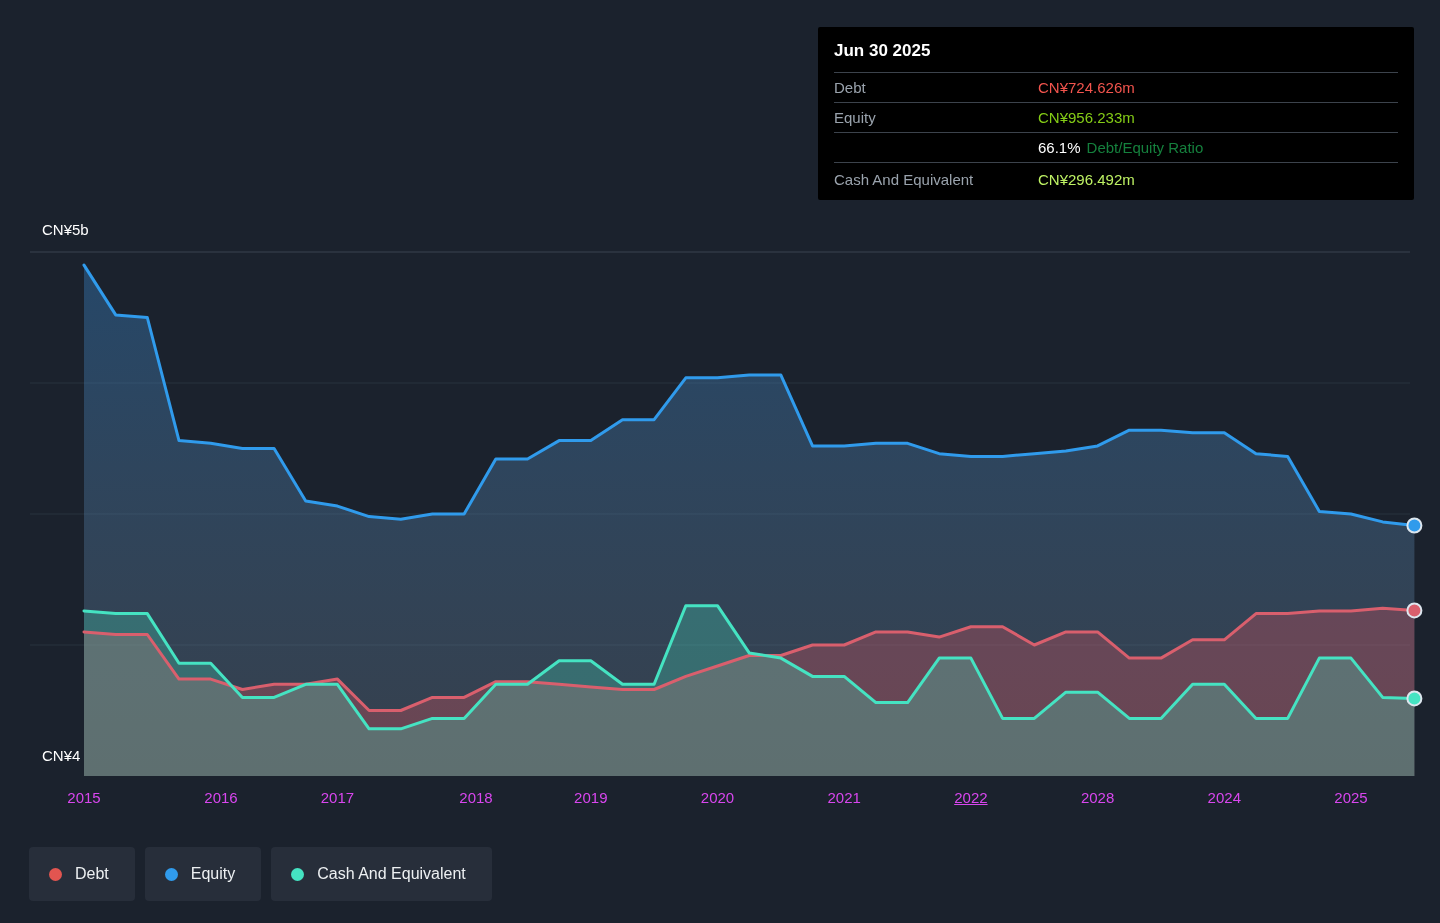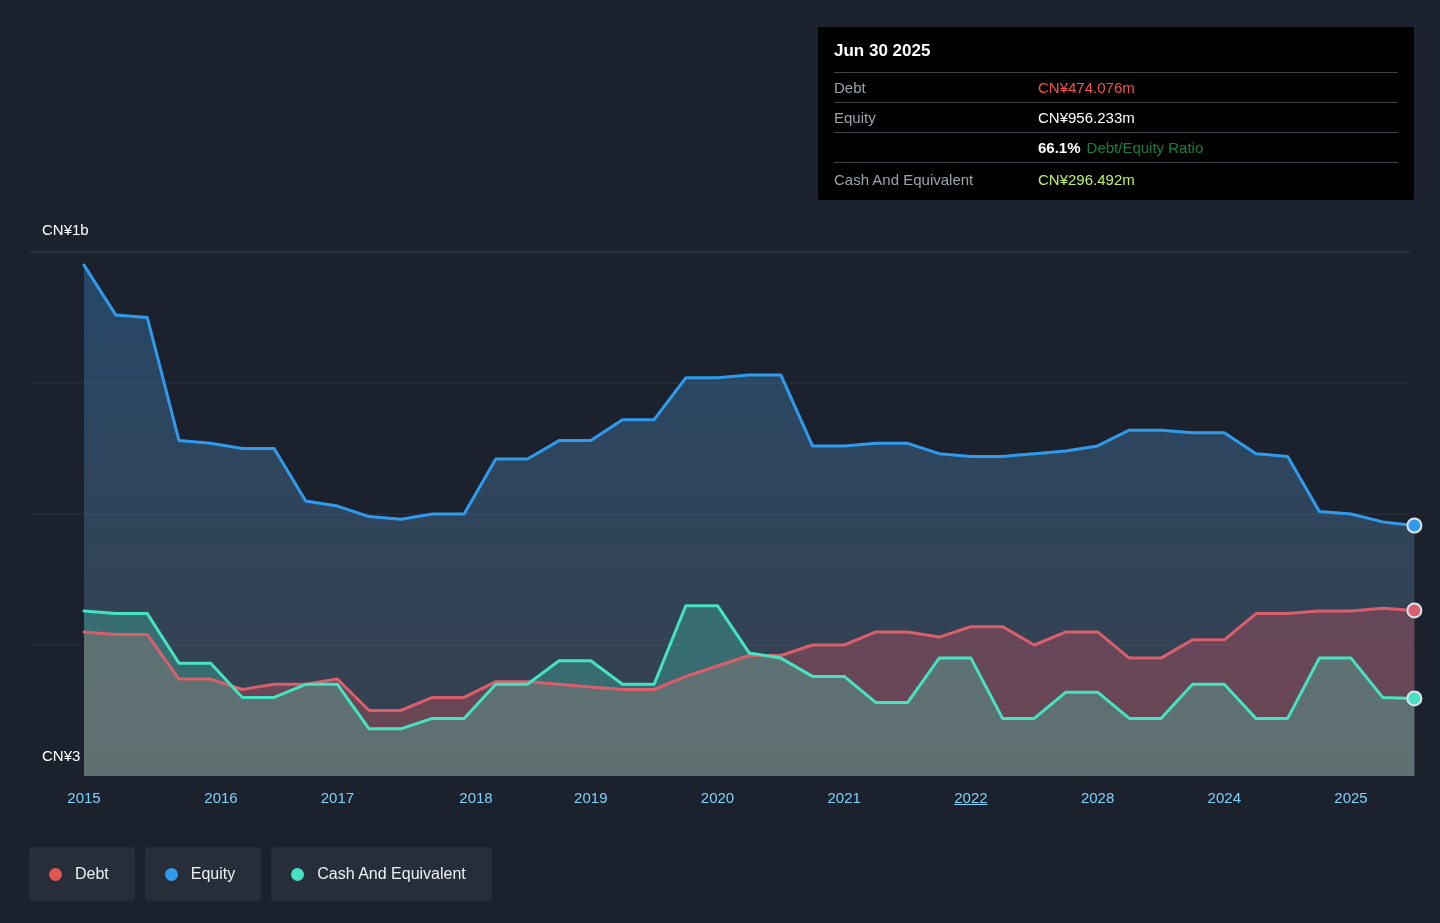--- a/index.html
+++ b/index.html
@@ -13,31 +13,31 @@
   .tooltip{
     position:absolute;left:818px;top:27px;width:596px;z-index:5;
     background:#000;border-radius:2px;padding:0 16px 4px;
   }
   .tt-title{font-size:17px;font-weight:700;color:#fff;padding:14px 0 11px;border-bottom:1px solid #3c434c}
   .tt-row{display:flex;align-items:center;height:30px;border-bottom:1px solid #3c434c;font-size:15px}
   .tt-row:last-child{border-bottom:none;height:33px}
   .tt-label{width:204px;color:#9aa3ad;flex:none}
   .tt-value{flex:1}
   .v-debt{color:#f2544d}
-  .v-equity{color:#ffffff}
+  .v-equity{color:#84cc16}
   .v-cash{color:#bef264}
-  .tt-ratio-val{font-weight:700;color:#fff;font-style:normal}
+  .tt-ratio-val{font-weight:400;color:#fff;font-style:normal}
   .tt-ratio-label{color:#15803d;margin-left:6px}
   
   .y-label{position:absolute;left:42px;font-size:15px;color:#fff;z-index:3}
   .y-top{top:221px}
   .y-bottom{top:747px}
   #plot-svg{position:absolute;left:0;top:0;z-index:1}
   #x-axis-labels{position:absolute;left:0;top:789px;width:1440px;height:22px;z-index:2}
-  .x-tick{position:absolute;width:60px;text-align:center;font-size:15px;color:#7dd3fc}
+  .x-tick{position:absolute;width:60px;text-align:center;font-size:15px;color:#d946ef}
   
   .legend{position:absolute;left:29px;top:847px;display:flex;gap:10px;z-index:4}
   .pill{
     display:inline-flex;align-items:center;gap:13px;height:54px;
     padding:0 26px 0 20px;background:#272e3a;border-radius:4px;
     font-size:16px;color:#edf0f2;cursor:pointer;
   }
   .dot{width:13px;height:13px;border-radius:50%;flex:none}
   .dot-debt{background:#e25550}
   .dot-equity{background:#309bec}
@@ -45,38 +45,38 @@
 </style>
 </head>
 <body>
 
 <div class="stage">
 
   <div class="tooltip">
     <div class="tt-title">Jun 30 2025</div>
     <div class="tt-row">
       <span class="tt-label">Debt</span>
-      <span class="tt-value v-debt">CN¥474.076m</span>
+      <span class="tt-value v-debt">CN¥724.626m</span>
     </div>
     <div class="tt-row">
       <span class="tt-label">Equity</span>
       <span class="tt-value v-equity">CN¥956.233m</span>
     </div>
     <div class="tt-row">
       <span class="tt-label"></span>
       <span class="tt-value"><i class="tt-ratio-val">66.1%</i><span class="tt-ratio-label">Debt/Equity Ratio</span></span>
     </div>
     <div class="tt-row">
       <span class="tt-label">Cash And Equivalent</span>
       <span class="tt-value v-cash">CN¥296.492m</span>
     </div>
   </div>
 
-  <div class="y-label y-top">CN¥1b</div>
-  <div class="y-label y-bottom">CN¥3</div>
+  <div class="y-label y-top">CN¥5b</div>
+  <div class="y-label y-bottom">CN¥4</div>
 
   <svg id="plot-svg" width="1440" height="800" viewBox="0 0 1440 800">
       <defs>
         <linearGradient id="eqGrad" x1="0" y1="252" x2="0" y2="776" gradientUnits="userSpaceOnUse">
           <stop offset="0" stop-color="rgba(52,128,196,0.40)"></stop>
           <stop offset="1" stop-color="rgba(125,145,165,0.27)"></stop>
         </linearGradient>
       </defs>
       <line x1="30" y1="645" x2="1410" y2="645" stroke="#29323e" stroke-width="1"></line>
       <line x1="30" y1="514" x2="1410" y2="514" stroke="#29323e" stroke-width="1"></line>

